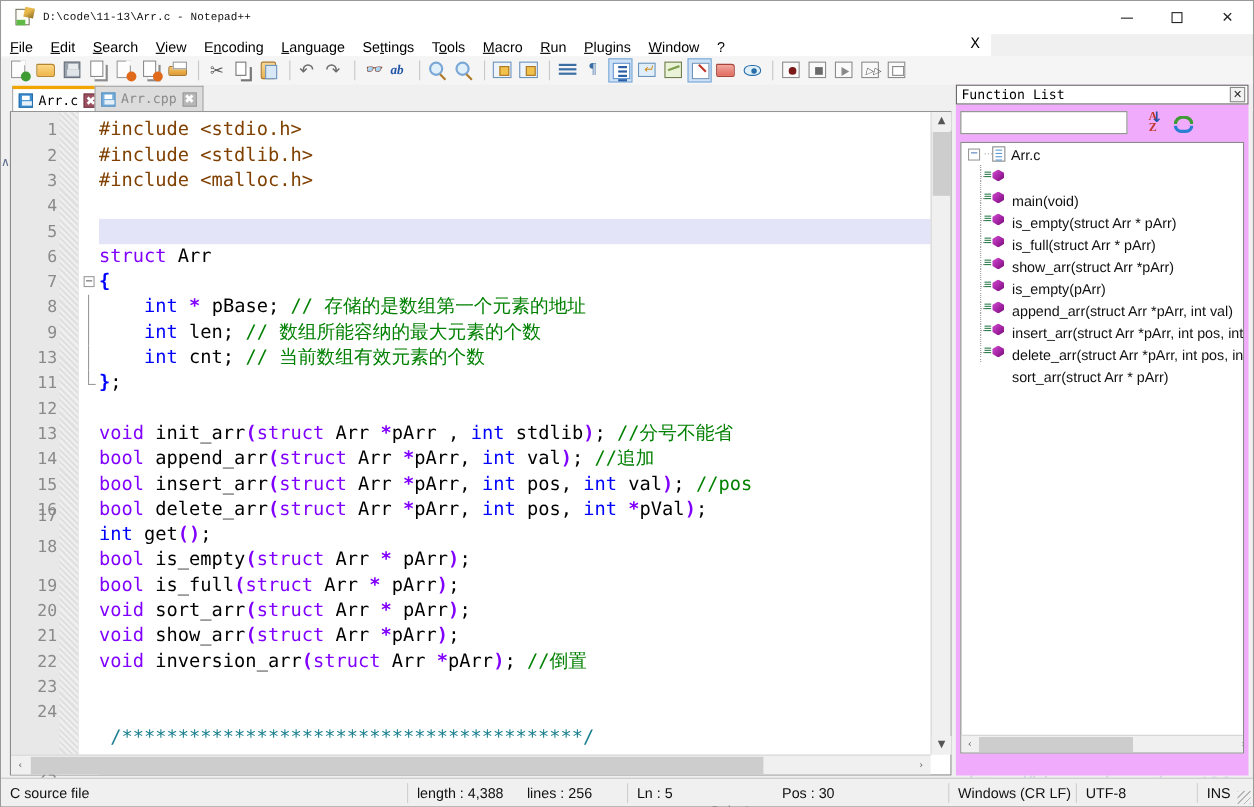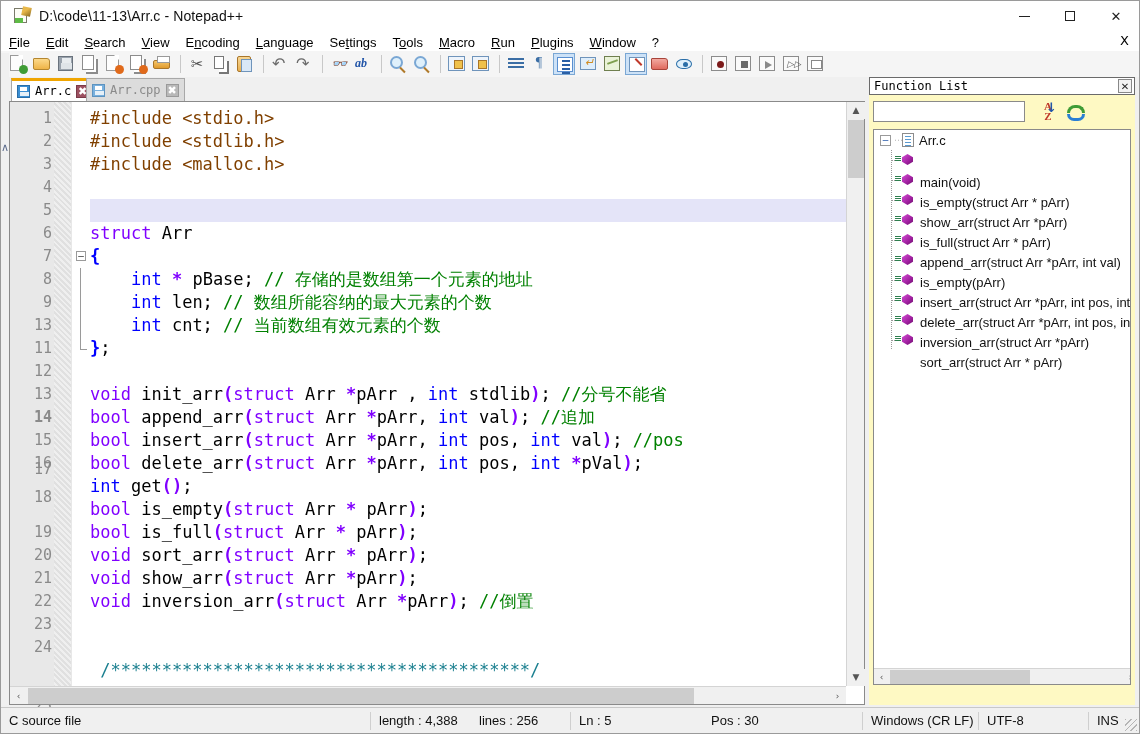--- a/index.html
+++ b/index.html
@@ -35,33 +35,33 @@
   #title-icon .grn {
     position: absolute; left: 2px; bottom: 2px; width: 8px; height: 5px;
     background: #5fbb46;
   }
   #title-icon .pen {
     position: absolute; right: 0px; top: 0px; width: 9px; height: 9px;
     background: linear-gradient(135deg,#e8b84b 40%, #8a6a20 100%);
     transform: rotate(12deg);
   }
   #title-text {
-    font-size: 14px; color: #111; letter-spacing: 0.1px; white-space: nowrap;
+    font-size: 10px; color: #111; letter-spacing: 0.1px; white-space: nowrap; font-family: Liberation Mono, monospace;
   }
   .win-btns { position: absolute; right: 0; top: 0; height: 30px; display: flex; }
   .win-btn {
     width: 46px; height: 30px; display: flex; align-items: center; justify-content: center;
     font-size: 13px; color: #222; font-family: "DejaVu Sans", sans-serif;
   }
   .win-btn.min i { display: block; width: 11px; height: 1px; background: #222; }
   .win-btn.max i { display: block; width: 10px; height: 10px; border: 1px solid #222; }
 
   
   #menubar {
-    position: absolute; left: 0; top: 30px; width: 1138px; height: 22px;
+    position: absolute; left: 0; top: 30px; width: 900px; height: 22px;
     background: #ffffff;
     display: flex; align-items: center;
   }
   .menu-item {
     font-size: 13px; color: #000; padding: 1px 8px 1px 8px; white-space: nowrap;
   }
   .menu-item span.u { text-decoration: underline; }
   #menu-close-x {
     position: absolute; right: 10px; top: 2px; font-size: 13px; color: #000;
     font-family: "DejaVu Sans", sans-serif;
@@ -260,21 +260,21 @@
     font-size: 9px; color: #555; line-height: 18px; font-family: "DejaVu Sans", sans-serif;
   }
   #ed-hscroll .arrL { left: 0; } #ed-hscroll .arrR { right: 0; }
   #ed-hthumb {
     position: absolute; left: 18px; top: 1px; width: 666px; height: 16px; background: #cdcdcd;
   }
 
   
   #fnpanel {
     position: absolute; left: 868px; top: 76px; width: 266px; height: 628px;
-    background: #fef9c3;
+    background: #f0abfc;
   }
   #fn-title {
     position: absolute; left: 0; top: 0; width: 266px; height: 18px;
     background: #ffffff; border: 1px solid #6a6a6a;
     display: flex; align-items: center;
   }
   #fn-title-text {
     font-family: "DejaVu Sans Mono", monospace; font-size: 12px; color: #000;
     margin-left: 4px;
   }
@@ -581,21 +581,21 @@
         <div class="lnum" style="top: 74px;">4</div>
         <div class="lnum" style="top: 97px;">5</div>
         <div class="lnum" style="top: 120px;">6</div>
         <div class="lnum" style="top: 143px;">7</div>
         <div class="lnum" style="top: 166px;">8</div>
         <div class="lnum" style="top: 189px;">9</div>
         <div class="lnum" style="top: 212px;">13</div>
         <div class="lnum" style="top: 235px;">11</div>
         <div class="lnum" style="top: 258px;">12</div>
         <div class="lnum" style="top: 281px;">13</div>
-        <div class="lnum" style="top: 304px; font-weight: bold;">14</div>
+        <div class="lnum" style="top: 304px;">14</div>
         <div class="lnum" style="top: 327px;">15</div>
         <div class="lnum" style="top: 350px;">16</div>
         <div class="lnum" style="top: 356px;">17</div>
         <div class="lnum" style="top: 384px;">18</div>
         <div class="lnum" style="top: 419px;">19</div>
         <div class="lnum" style="top: 442px;">20</div>
         <div class="lnum" style="top: 465px;">21</div>
         <div class="lnum" style="top: 488px;">22</div>
         <div class="lnum" style="top: 511px;">23</div>
         <div class="lnum" style="top: 534px;">24</div>
@@ -699,32 +699,43 @@
           </div>
           <div class="titem">
             <span class="tguide"></span>
             <span class="tstub"></span>
             <span class="gemlines">
               <i></i>
               <i></i>
               <i></i>
             </span>
             <span class="gem"></span>
+            <span class="lbl">is_full(struct Arr * pArr)</span>
+          </div>
+          <div class="titem">
+            <span class="tguide"></span>
+            <span class="tstub"></span>
+            <span class="gemlines">
+              <i></i>
+              <i></i>
+              <i></i>
+            </span>
+            <span class="gem"></span>
             <span class="lbl">show_arr(struct Arr *pArr)</span>
           </div>
           <div class="titem">
             <span class="tguide"></span>
             <span class="tstub"></span>
             <span class="gemlines">
               <i></i>
               <i></i>
               <i></i>
             </span>
             <span class="gem"></span>
-            <span class="lbl">is_full(struct Arr * pArr)</span>
+            <span class="lbl">is_empty(pArr)</span>
           </div>
           <div class="titem">
             <span class="tguide"></span>
             <span class="tstub"></span>
             <span class="gemlines">
               <i></i>
               <i></i>
               <i></i>
             </span>
             <span class="gem"></span>
@@ -732,54 +743,32 @@
           </div>
           <div class="titem">
             <span class="tguide"></span>
             <span class="tstub"></span>
             <span class="gemlines">
               <i></i>
               <i></i>
               <i></i>
             </span>
             <span class="gem"></span>
-            <span class="lbl">is_empty(pArr)</span>
-          </div>
-          <div class="titem">
-            <span class="tguide"></span>
-            <span class="tstub"></span>
-            <span class="gemlines">
-              <i></i>
-              <i></i>
-              <i></i>
-            </span>
-            <span class="gem"></span>
             <span class="lbl">insert_arr(struct Arr *pArr, int pos, int val)</span>
           </div>
           <div class="titem">
             <span class="tguide"></span>
             <span class="tstub"></span>
             <span class="gemlines">
               <i></i>
               <i></i>
               <i></i>
             </span>
             <span class="gem"></span>
             <span class="lbl">delete_arr(struct Arr *pArr, int pos, int *pVal)</span>
-          </div>
-          <div class="titem">
-            <span class="tguide"></span>
-            <span class="tstub"></span>
-            <span class="gemlines">
-              <i></i>
-              <i></i>
-              <i></i>
-            </span>
-            <span class="gem"></span>
-            <span class="lbl">inversion_arr(struct Arr *pArr)</span>
           </div>
           <div class="titem">
             <span class="tguide"></span>
             <span class="tstub"></span>
             <span class="gemlines">
               <i></i>
               <i></i>
               <i></i>
             </span>
             <span class="gem"></span>

